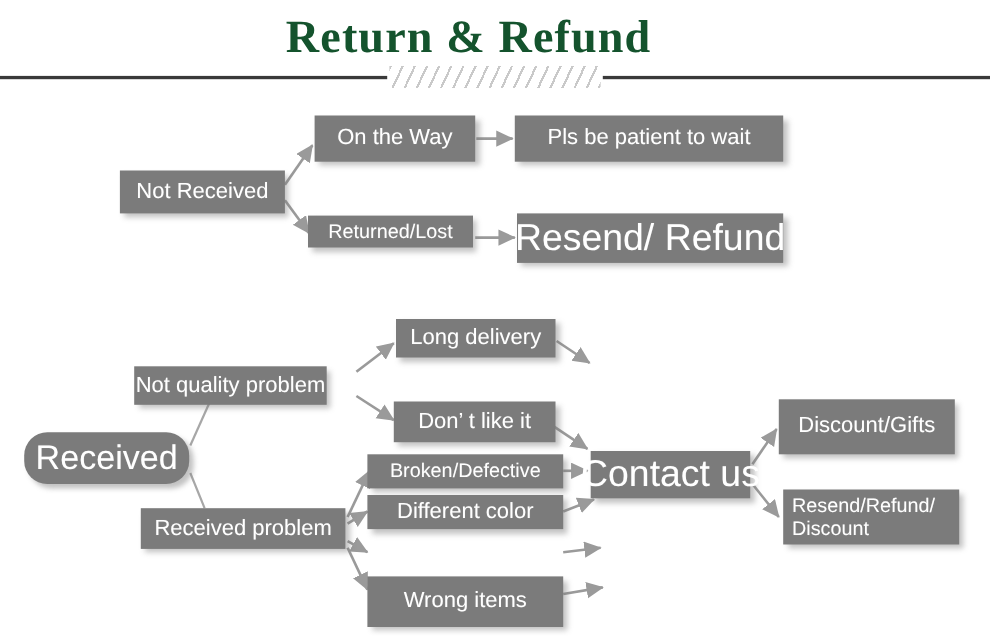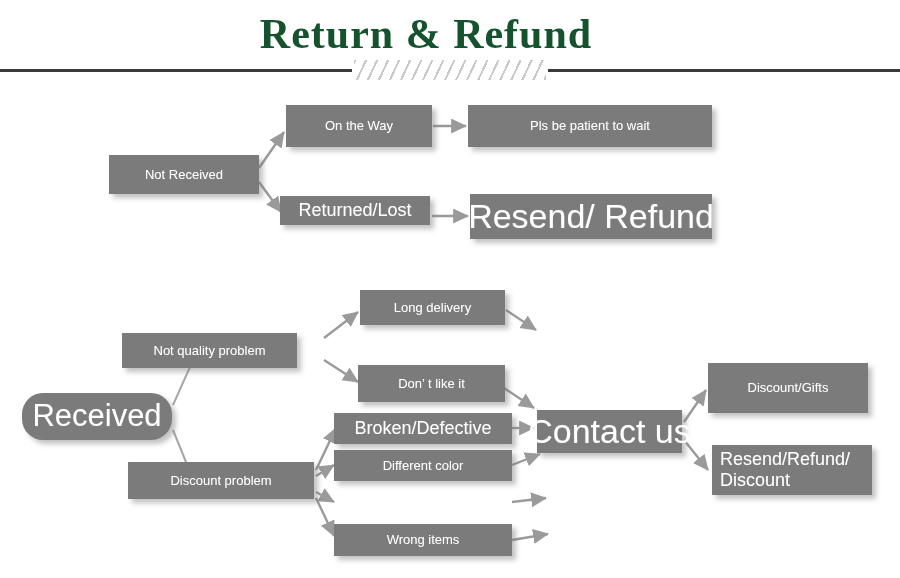--- a/index.html
+++ b/index.html
@@ -56,21 +56,21 @@
   
   .box {
     position: absolute;
     box-sizing: border-box;
     background: #7b7b7b;
     color: #ffffff;
     display: flex;
     align-items: center;
     justify-content: center;
     font-family: "Liberation Sans", sans-serif;
-    font-size: 13px;
+    font-size: 20px;
     line-height: 1.06;
     white-space: nowrap;
     box-shadow: 4px 4px 5px rgba(120,120,120,0.45);
     text-shadow: 0 0 1px rgba(255,255,255,0.25);
     user-select: none;
   }
   .box.left-align {
     justify-content: flex-start;
     padding-left: 8px;
     white-space: normal;
@@ -152,32 +152,32 @@
   <div class="box small" style="left:280px; top:196px; width:150px; height:29px;">Returned/Lost</div>
 
   <div class="box" style="left:468px; top:105px; width:244px; height:42px;">Pls be patient to wait</div>
 
   <div class="box big" style="left:470px; top:194px; width:242px; height:45px;">Resend/ Refund</div>
 
   <div class="box xbig" style="left:22px; top:393px; width:150px; height:47px;">Received</div>
 
   <div class="box" style="left:122px; top:333px; width:175px; height:35px;">Not quality problem</div>
 
-  <div class="box" style="left:128px; top:462px; width:186px; height:37px;">Discount problem</div>
+  <div class="box" style="left:128px; top:462px; width:186px; height:37px;">Received problem</div>
 
   <div class="box" style="left:360px; top:290px; width:145px; height:35px;">Long delivery</div>
 
   <div class="box" style="left:358px; top:365px; width:147px; height:37px;">Don’  t like it</div>
 
   <div class="box small" style="left:334px; top:413px; width:178px; height:31px;">Broken/Defective</div>
 
   <div class="box" style="left:334px; top:450px; width:178px; height:31px;">Different color</div>
 
 
-  <div class="box" style="left:334px; top:524px; width:178px; height:32px;">Wrong items</div>
+  <div class="box" style="left:334px; top:524px; width:178px; height:46px;">Wrong items</div>
 
   <div class="box big" style="left:537px; top:410px; width:145px; height:43px;">Contact us</div>
 
   <div class="box" style="left:708px; top:363px; width:160px; height:50px;">Discount/Gifts</div>
 
   <div class="box left-align small" style="left: 712px; top: 445px; width: 160px; height: 50px; line-height: 1.15; white-space: pre-line;">Resend/Refund/
 Discount</div>
 
 </div>
 

